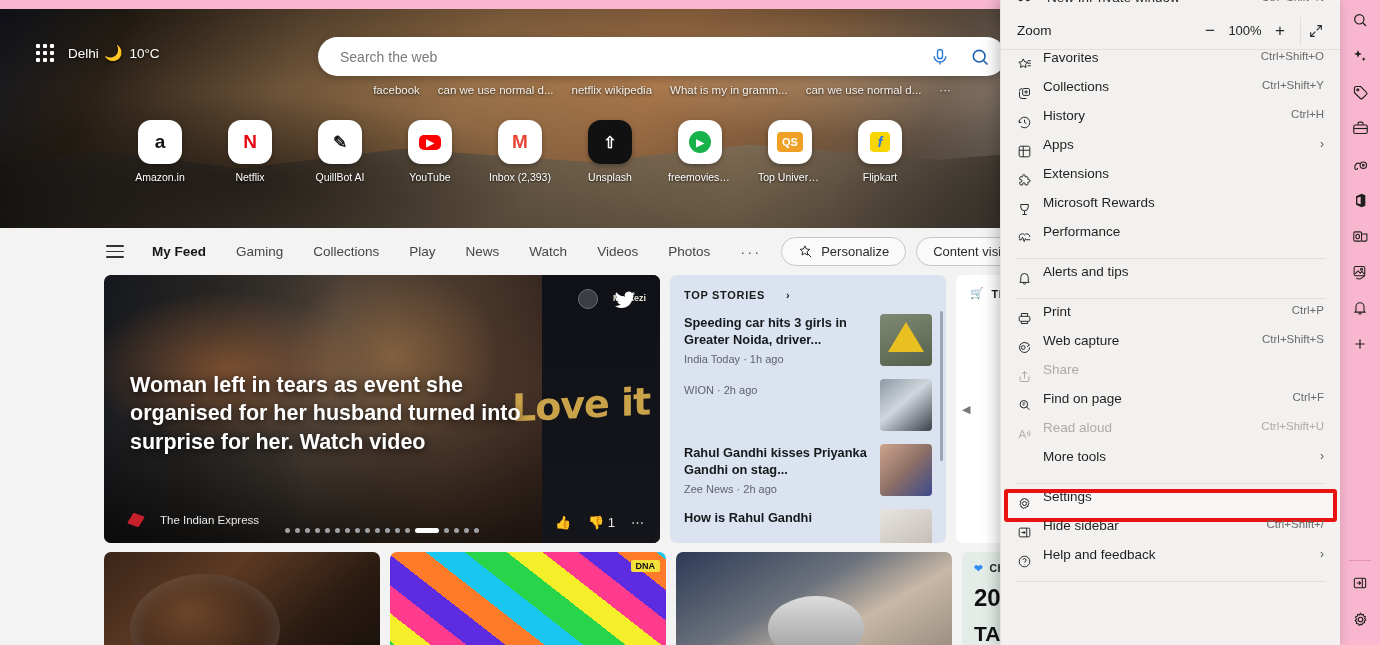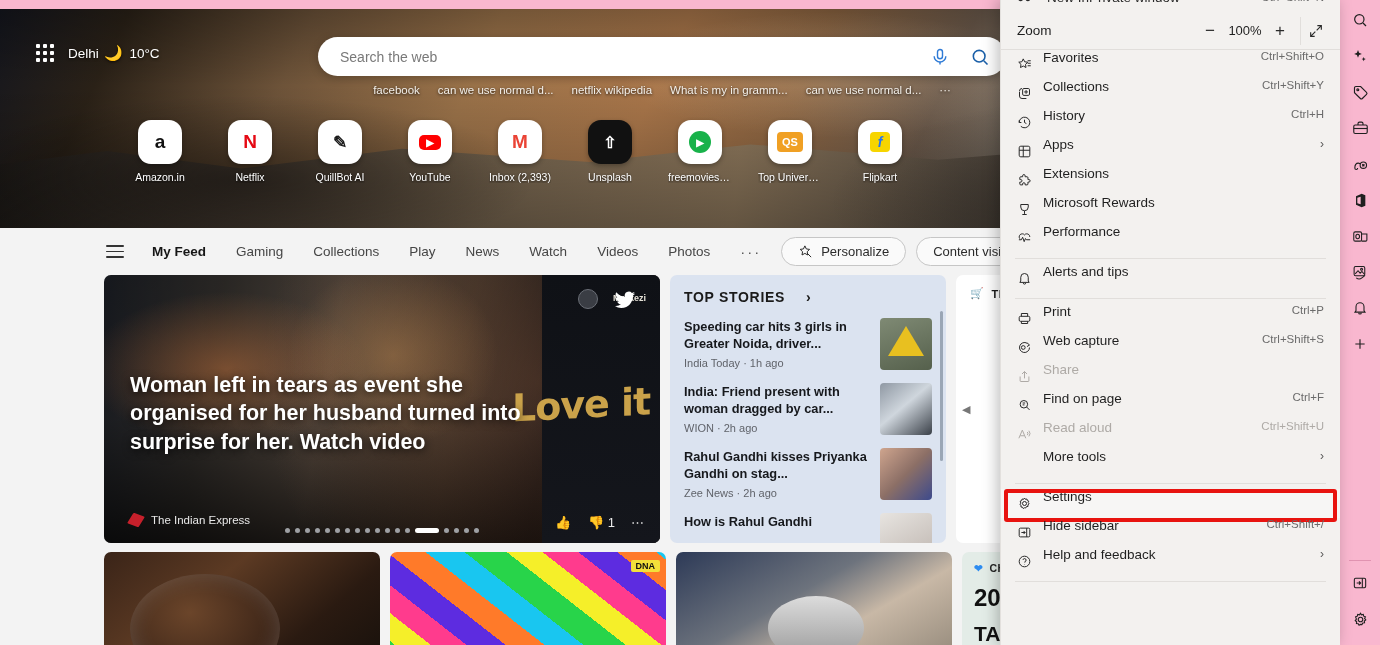--- a/index.html
+++ b/index.html
@@ -114,34 +114,34 @@
                      background:linear-gradient(180deg,#0f1116,#14161c); }
   .loveit{ position:absolute; right:10px; top:108px; font-size:38px; font-weight:bold;
            color:#caa24a; font-family:"DejaVu Sans", sans-serif; letter-spacing:-1px;
            transform:skewY(-3deg); white-space:nowrap;}
   .mrikezi{ position:absolute; right:14px; top:18px; color:#e6e2d8; font-size:9px; font-weight:bold;}
   .mrikezi-logo{ position:absolute; right:62px; top:14px; width:20px;height:20px;border-radius:50%;
                  background:#3a3d44; border:1px solid #6a6e76;}
   .twitter-bird { position: absolute; right: 22px; top: 14px; color: #fff; font-size: 26px; z-index: 4; }
   .hero-title { position: absolute; left: 26px; right: 130px; top: 96px; color: #fff;
                 font-size: 21.5px; line-height: 1.32; font-weight: bold; text-shadow: 0 2px 8px rgba(0,0,0,.8); }
-  .hero-src { position: absolute; left: 26px; bottom: 17px; display: flex; align-items: center; gap: 9px;
+  .hero-src { position: absolute; left: 26px; bottom: 17px; display: flex; align-items: center; gap: 18px;
               color: #e8e8e8; font-size: 11.5px; }
   .src-mark { width: 12px; height: 12px; background: #c6202b; transform: rotate(20deg) skewX(-12deg); border-radius: 1px; }
   .hero-actions { position: absolute; right: 16px; bottom: 13px; display: flex; align-items: center; gap: 16px;
                   color: #e9e9e9; font-size: 13px; }
   .dots-pager { position: absolute; left: 0; right: 0; bottom: 10px; display: flex; justify-content: center;
                 align-items: center; gap: 5px; }
   .dots-pager i { width: 5px; height: 5px; border-radius: 50%; background: #9ea0a4; display: block; }
   .dots-pager i.on { width: 24px; border-radius: 3px; background: #fff; }
 
   
   .card-top { width: 276px; height: 268px; background: #dbe3f0; border-radius: 7px; padding: 14px 14px 0 14px;
               position: relative; overflow: hidden; }
-  .ts-head { font-size: 14px; font-weight: bold; letter-spacing: .7px; color: #1a1a1a; margin-bottom: 13px;
+  .ts-head { font-size: 11px; font-weight: bold; letter-spacing: .7px; color: #1a1a1a; margin-bottom: 13px;
              display: flex; align-items: flex-start; gap: 21px; cursor: pointer; }
   .ts-item { display: flex; gap: 10px; margin-bottom: 13px; cursor: pointer; }
   .ts-txt { flex: 1; }
   .ts-title { font-size: 12.8px; font-weight: bold; color: #16181c; line-height: 1.33; }
   .ts-meta { font-size: 11px; color: #60636a; margin-top: 5px; }
   .ts-thumb { width: 52px; height: 52px; border-radius: 4px; flex-shrink: 0; background: #b9c2cd; overflow:hidden; position:relative;}
   .thumb-accident{ background:linear-gradient(160deg,#7f8a74,#55604c); }
   .thumb-accident::after{content:"";position:absolute;left:8px;top:8px;width:0;height:0;
     border-left:18px solid transparent;border-right:18px solid transparent;border-bottom:30px solid #e8c020;}
   .thumb-car{ background:linear-gradient(140deg,#8f98a3,#cfd6dd 45%,#3a4048); }
@@ -425,21 +425,20 @@
             <div class="ts-meta">
               <span>India Today</span>
               ·
               <span>1h ago</span>
             </div>
           </div>
           <div class="ts-thumb thumb-accident"></div>
         </div>
         <div class="ts-item">
           <div class="ts-txt">
-            <div class="ts-title">India: Friend present with woman dragged by car...</div>
             <div class="ts-meta">
               <span>WION</span>
               ·
               <span>2h ago</span>
             </div>
           </div>
           <div class="ts-thumb thumb-car"></div>
         </div>
         <div class="ts-item">
           <div class="ts-txt">

